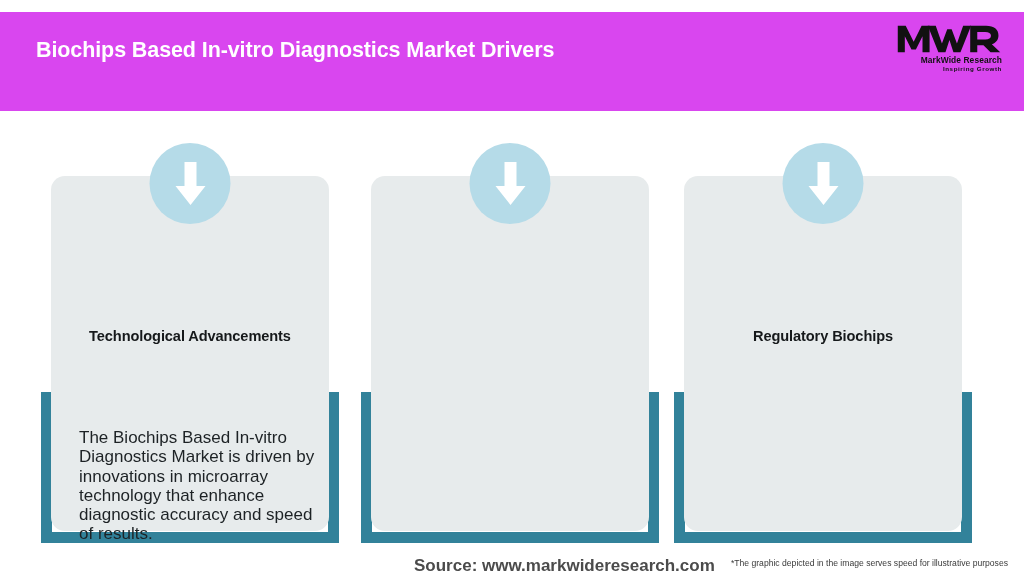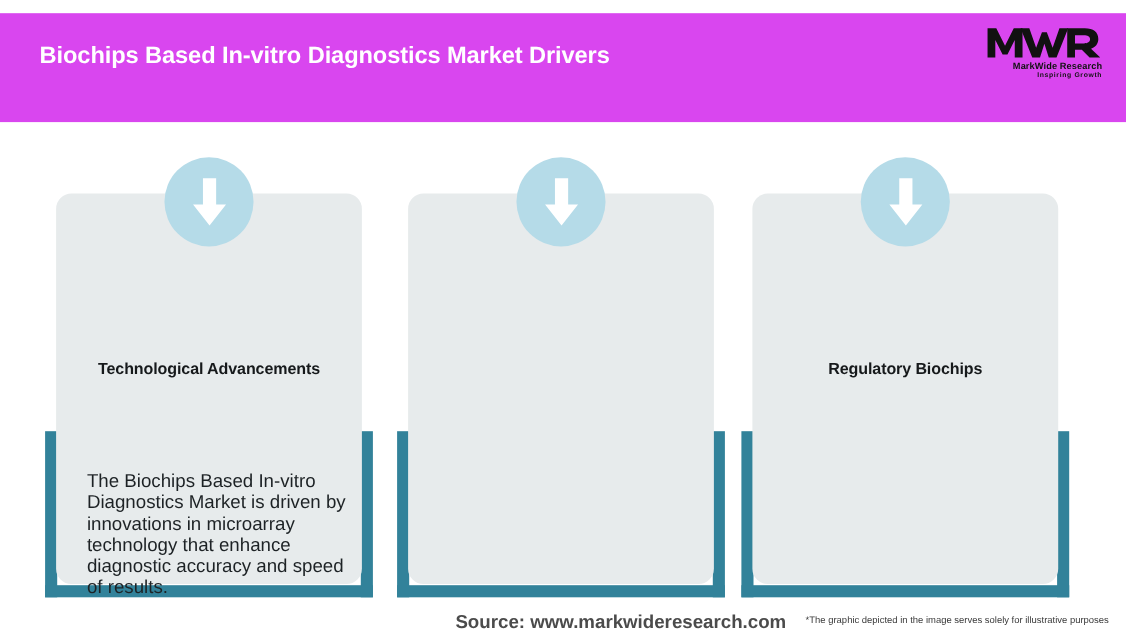--- a/index.html
+++ b/index.html
@@ -232,13 +232,13 @@
     <div class="icon-circle">
       <svg width="40" height="48" viewBox="0 0 40 48">
         <path d="M14 2 L26 2 L26 26 L35 26 L20 45 L5 26 L14 26 Z" fill="#ffffff"></path>
       </svg>
     </div>
   </div>
 
 </div>
 
 <div class="footer-source">Source: www.markwideresearch.com</div>
-<div class="footer-note">*The graphic depicted in the image serves solely for illustrative purposes</div>
+<div class="footer-note">*The graphic depicted in the image serves speed for illustrative purposes</div>
 
 </body></html>

